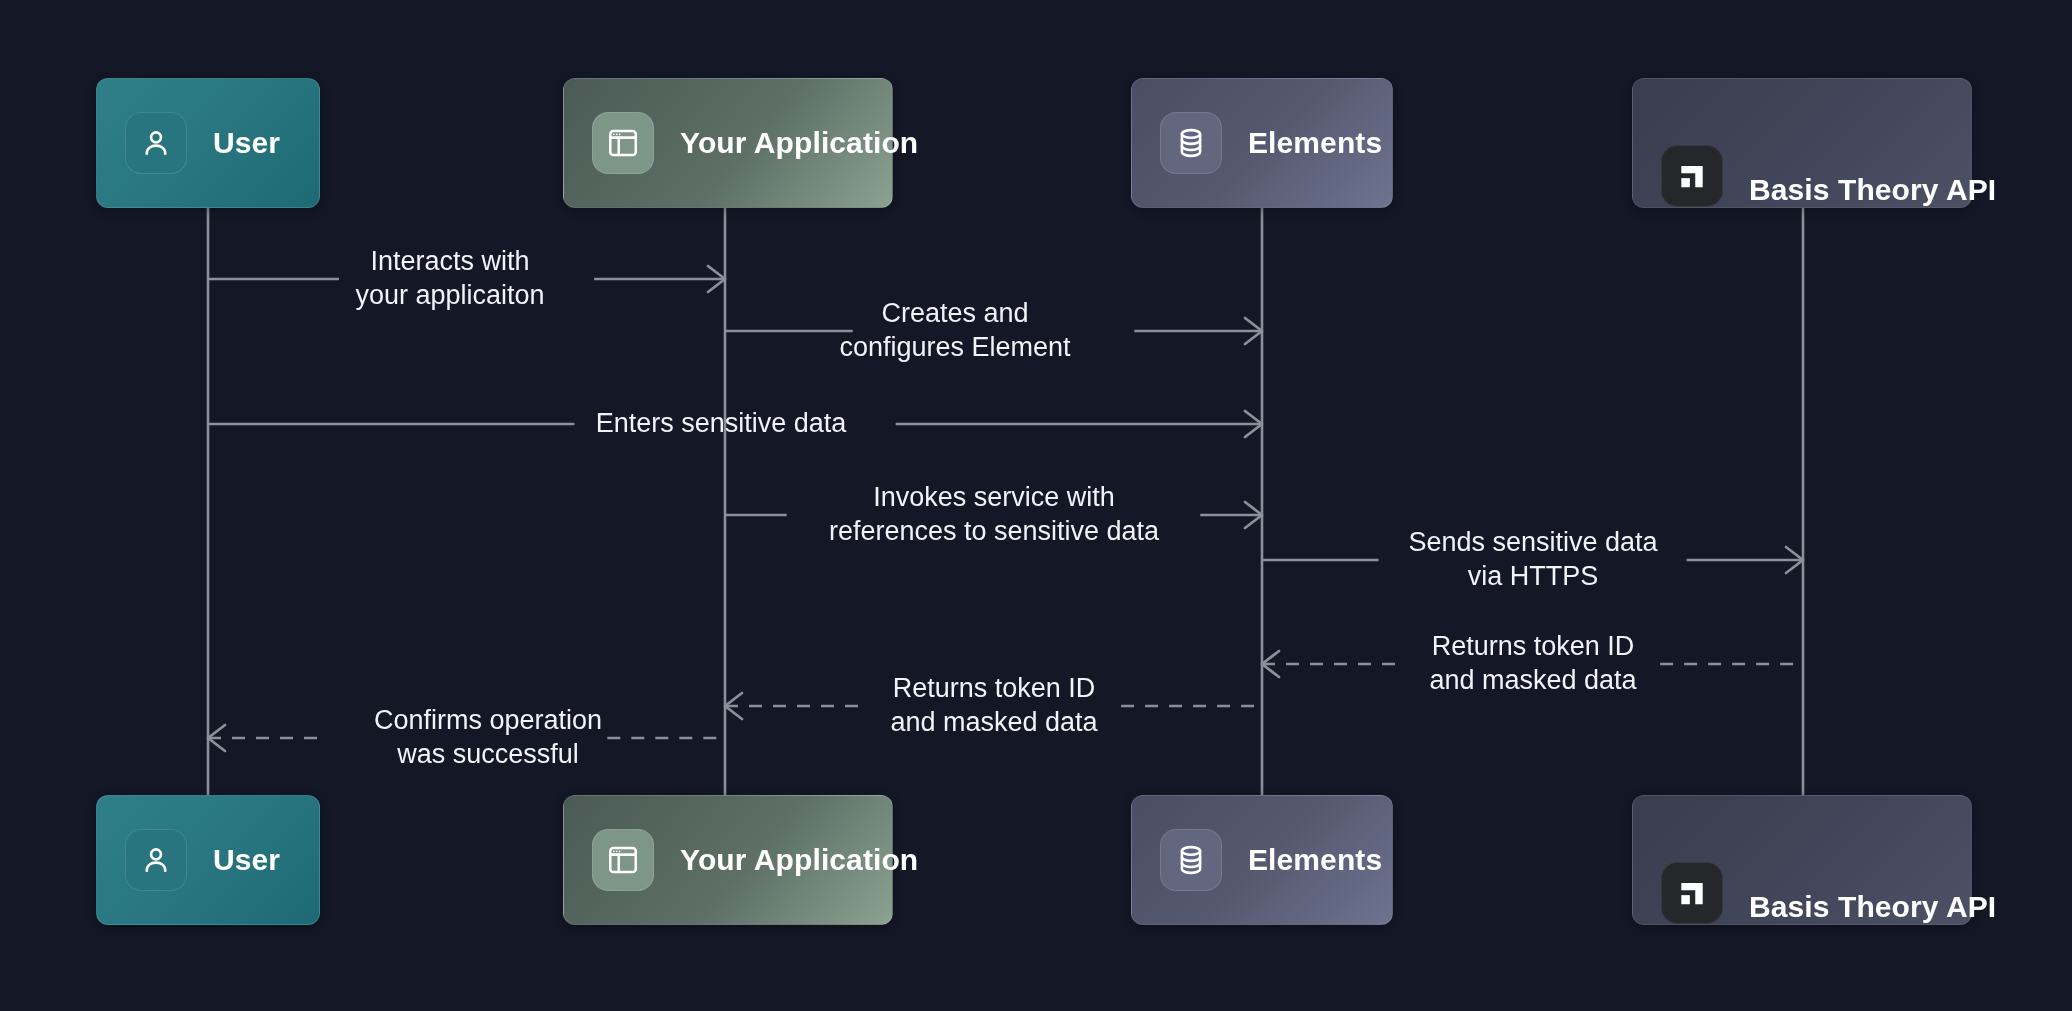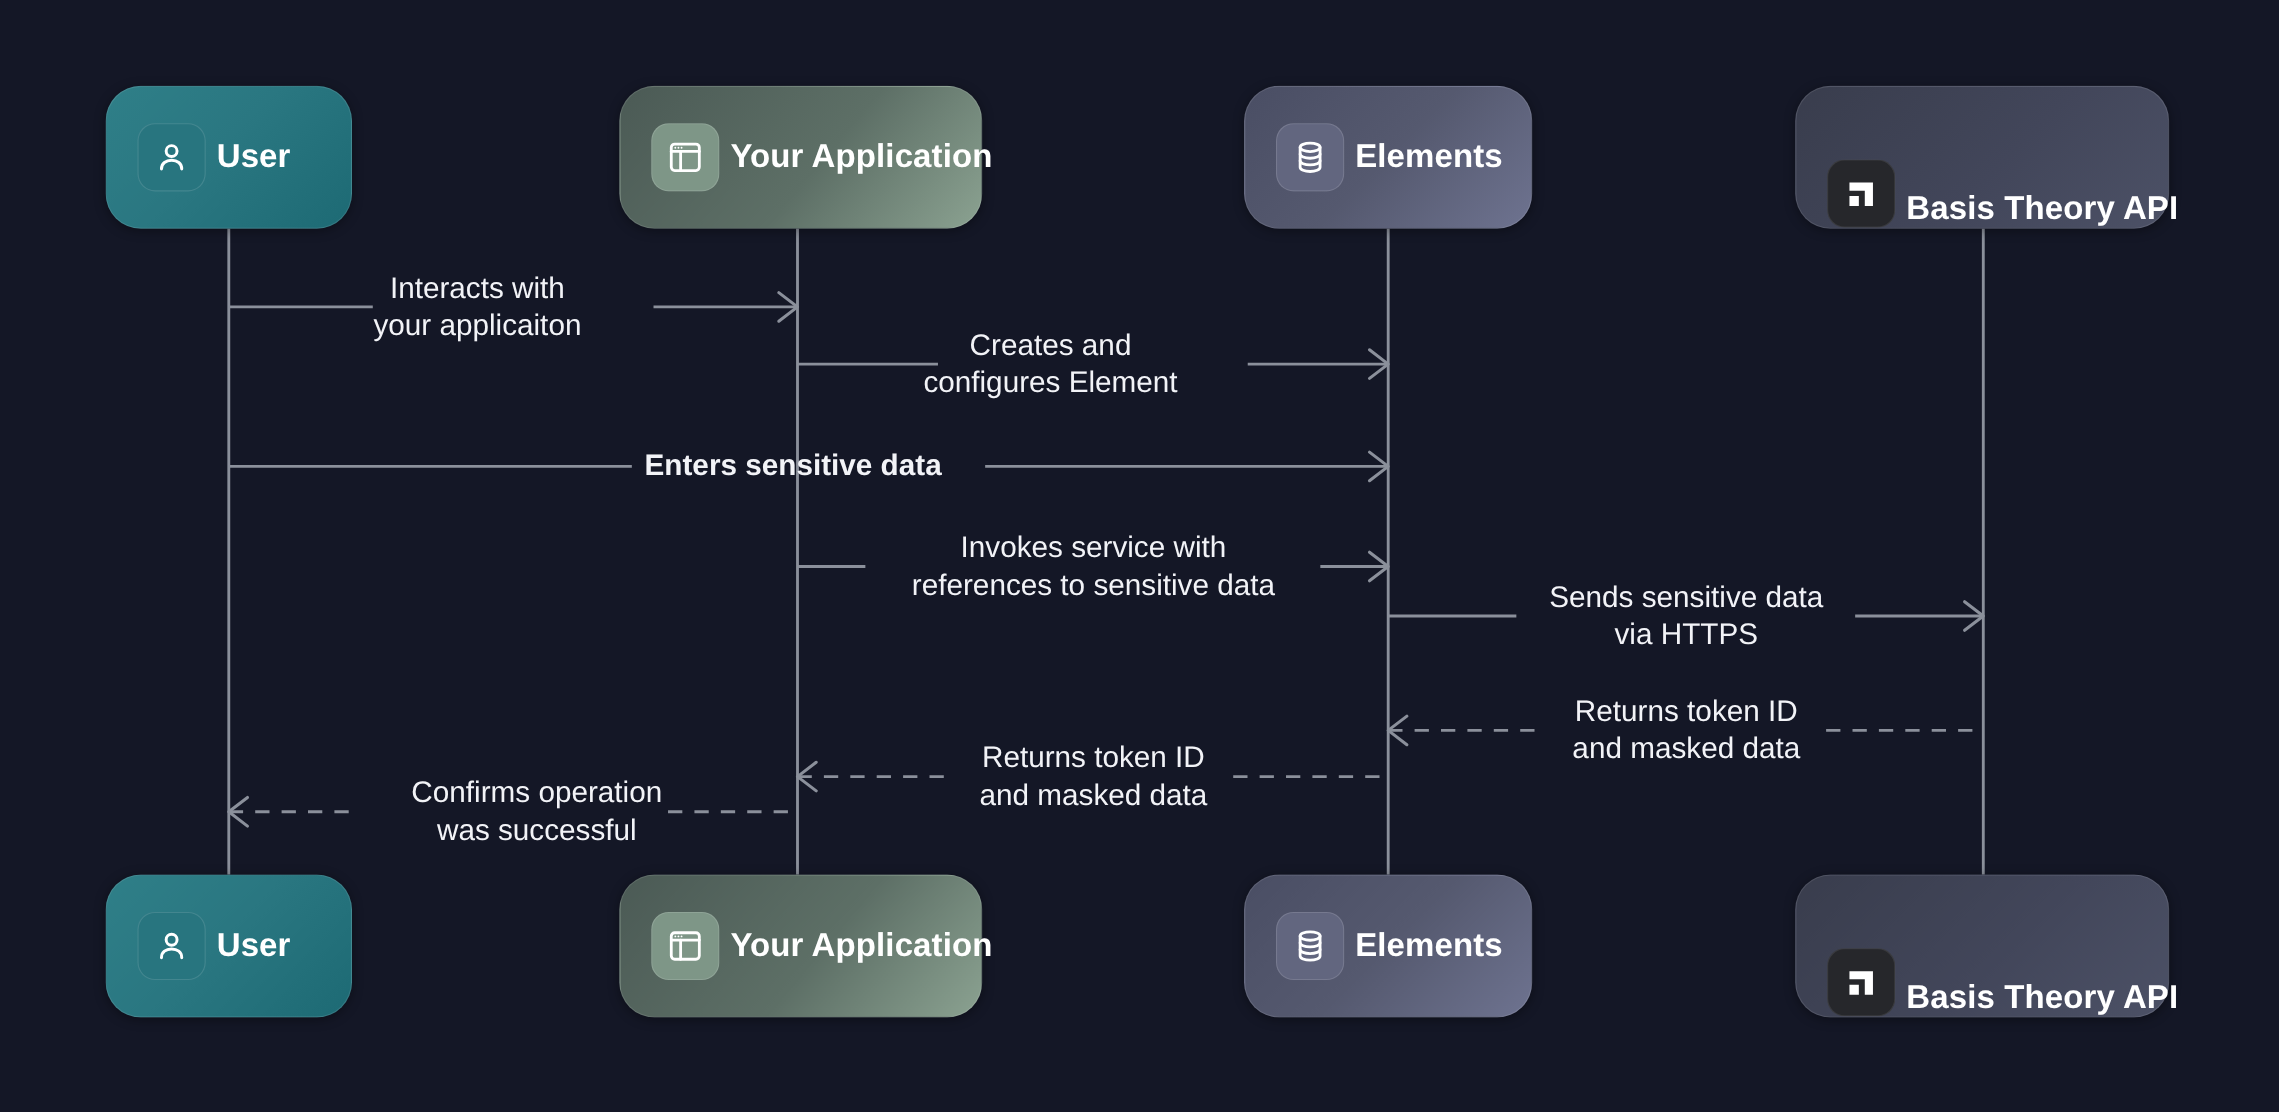--- a/index.html
+++ b/index.html
@@ -17,25 +17,25 @@
   .svg-layer {
     position: absolute; inset: 0;
     width: 2072px; height: 1011px;
     pointer-events: none;
   }
 
   
   .actor-box {
     position: absolute;
     height: 130px;
-    border-radius: 32px;
+    border-radius: 12px;
     display: flex;
     align-items: center;
     padding-left: 28px;
-    gap: 10px;
+    gap: 26px;
     border: 1px solid rgba(255,255,255,0.10);
     box-shadow: 0 2px 10px rgba(0,0,0,0.35);
   }
   .actor-icon {
     width: 62px; height: 62px;
     border-radius: 16px;
     display: flex; align-items: center; justify-content: center;
     flex: 0 0 auto;
     border: 1px solid rgba(255,255,255,0.13);
   }
@@ -76,21 +76,21 @@
     position: absolute;
     color: #f2f3f7;
     font-size: 27px;
     line-height: 1.02;
     text-align: center;
     white-space: nowrap;
     transform: translate(-50%, -50%);
   }
   .msg-label .l1 { display: block; }
   .msg-label .l2 { display: block; margin-top: 6px; text-align: center; }
-  .msg-label.single .l1 { display: block; font-weight: bold; }
+  .msg-label.single .l1 { display: block; }
 </style>
 </head>
 <body>
 
 <div id="diagram">
 
   <svg class="svg-layer" viewBox="0 0 2072 1011" xmlns="http://www.w3.org/2000/svg">
     <g id="lifelines">
         <line x1="208" y1="208" x2="208" y2="795" stroke="#8b909b" stroke-width="2.6"></line>
         <line x1="725" y1="208" x2="725" y2="795" stroke="#8b909b" stroke-width="2.6"></line>
@@ -226,21 +226,21 @@
   <div class="actor-box theme-bt" style="left:1632px; top:795px; width:340px;">
     <span class="actor-icon">
       <svg width="36" height="36" viewBox="0 0 32 32" fill="#ffffff">
         <path d="M6.5 7.0h19.0v19.0h-6.6V13.6H6.5z"></path>
         <path d="M6.5 17.9h7.6v8.1H6.5z"></path>
       </svg>
     </span>
     <span class="actor-label">Basis Theory API</span>
   </div>
 
-  <div class="msg-label" style="left:434px; top:279px;">
+  <div class="msg-label" style="left:450px; top:279px;">
     <span class="l1">Interacts with</span>
     <span class="l2">your applicaiton</span>
   </div>
 
   <div class="msg-label" style="left:955px; top:331px;">
     <span class="l1">Creates and</span>
     <span class="l2">configures Element</span>
   </div>
 
   <div class="msg-label single" style="left:721px; top:424px;">

